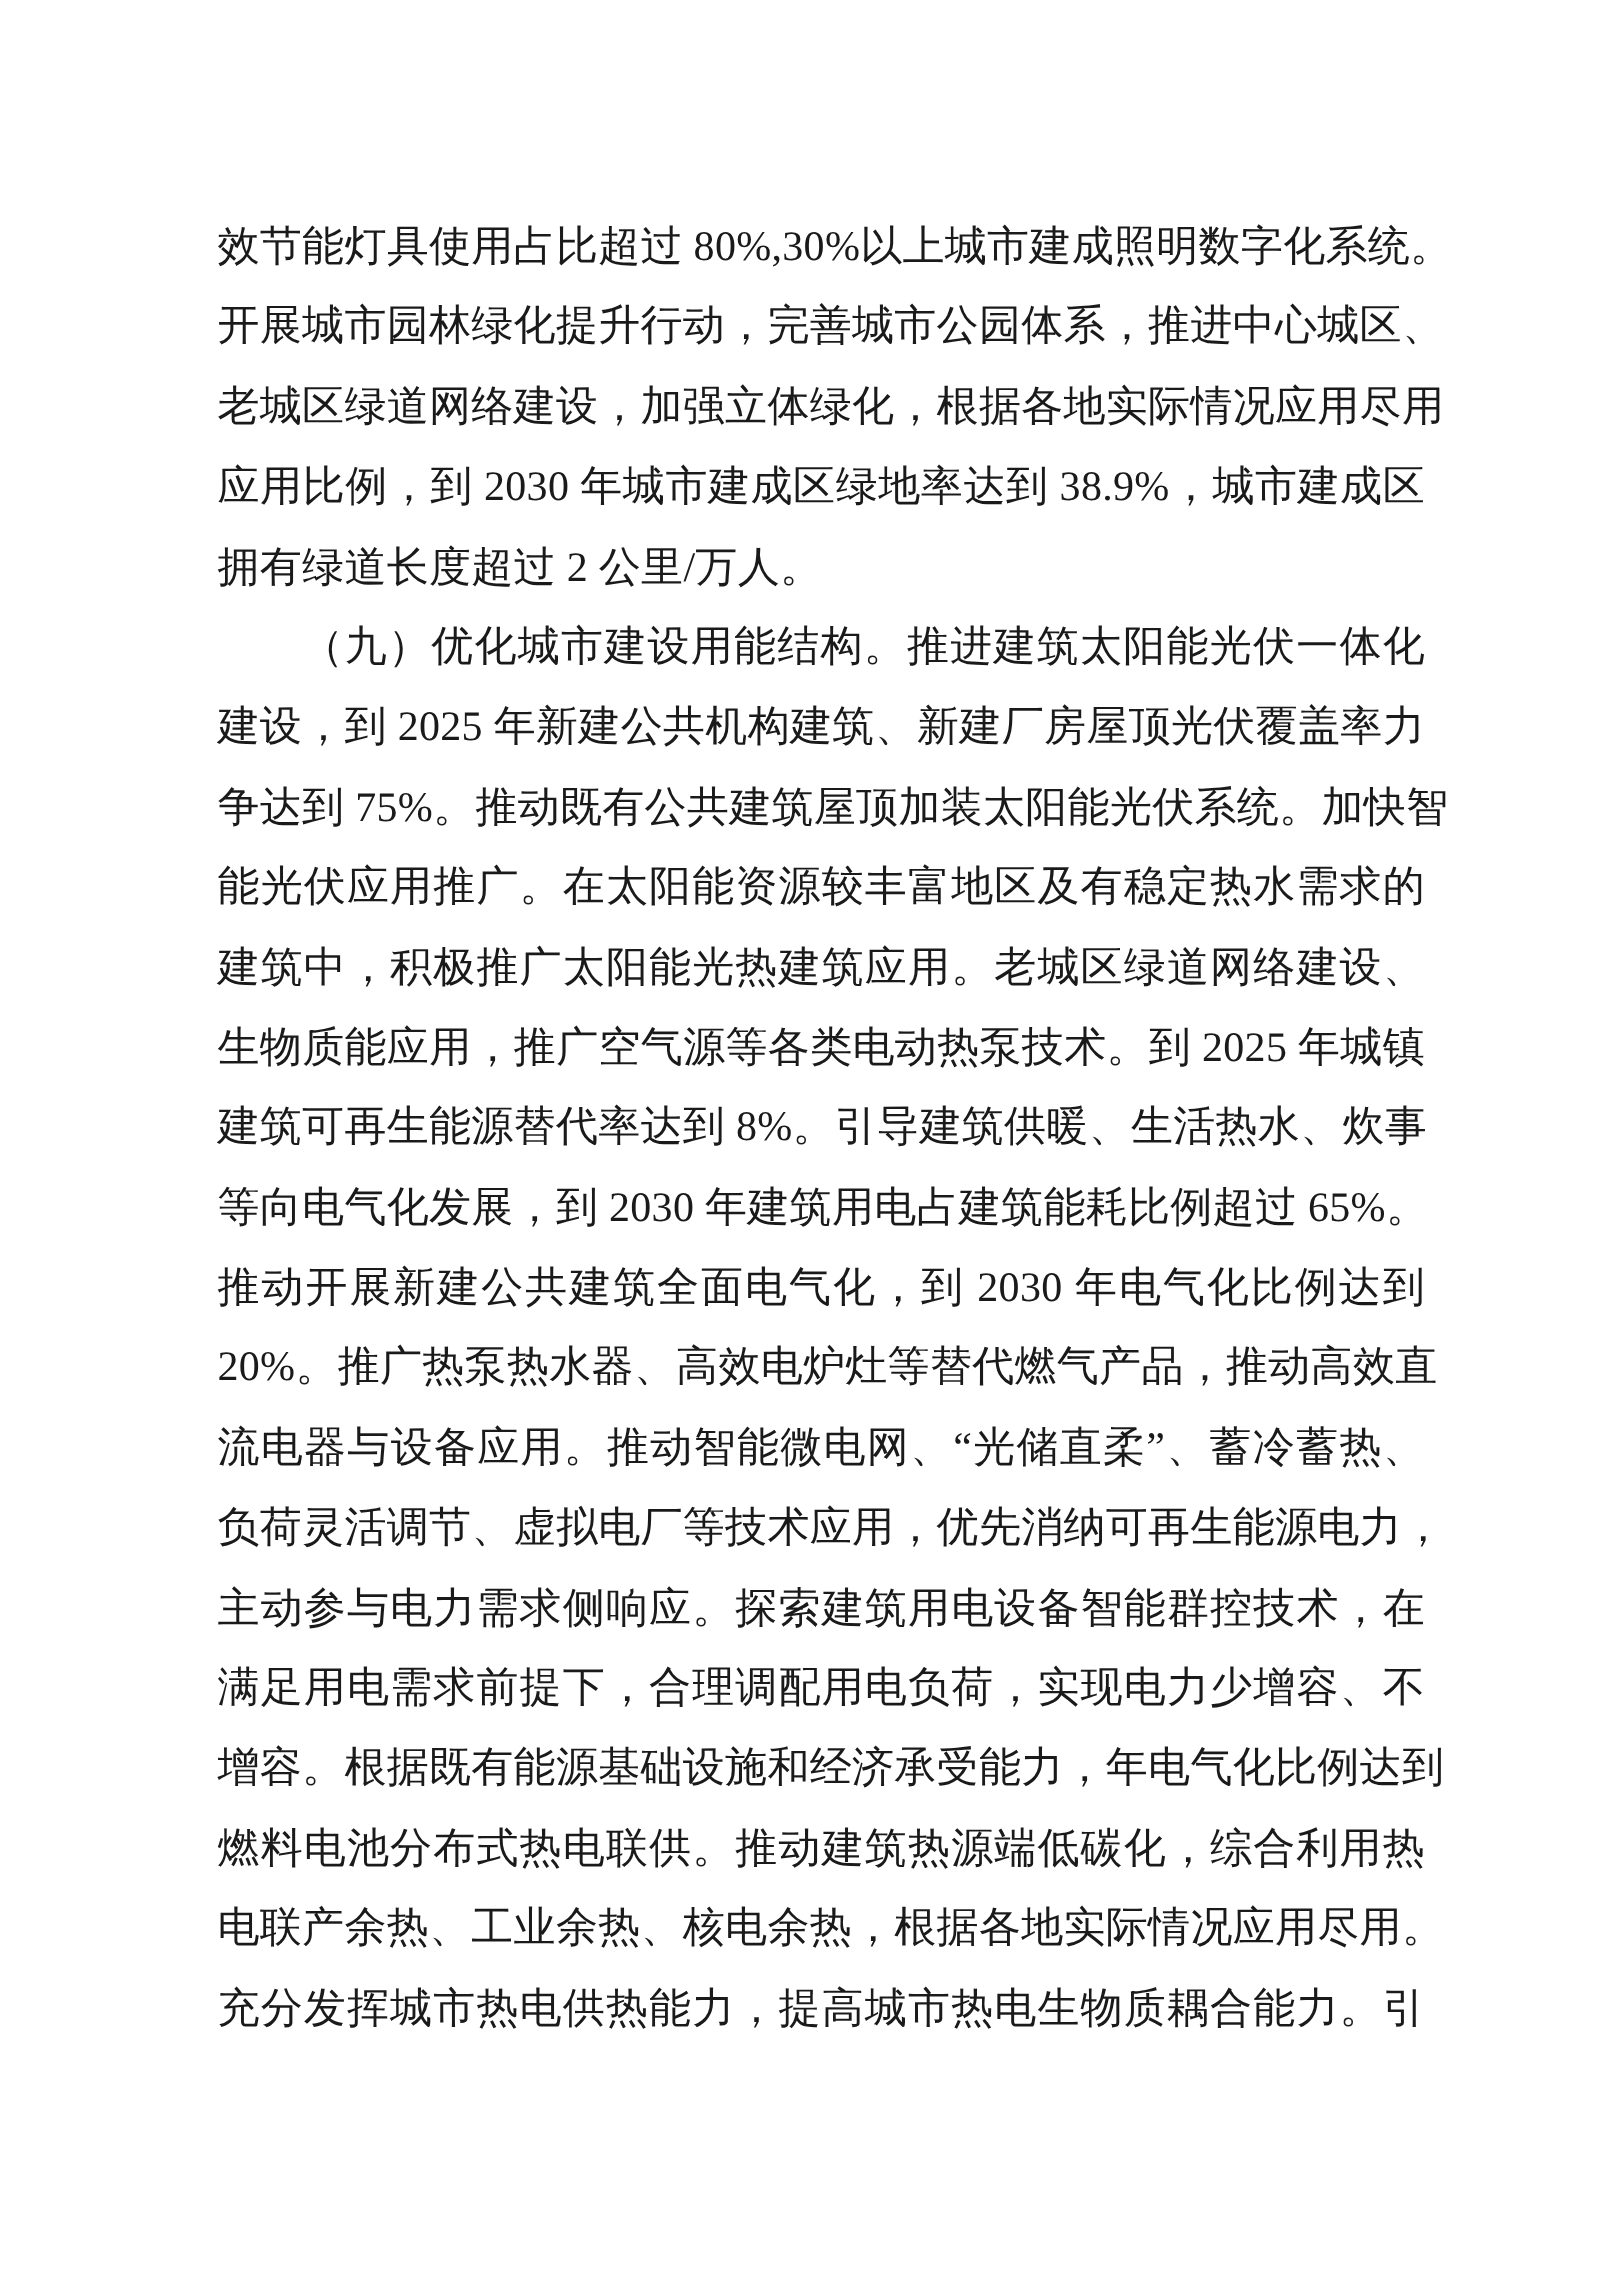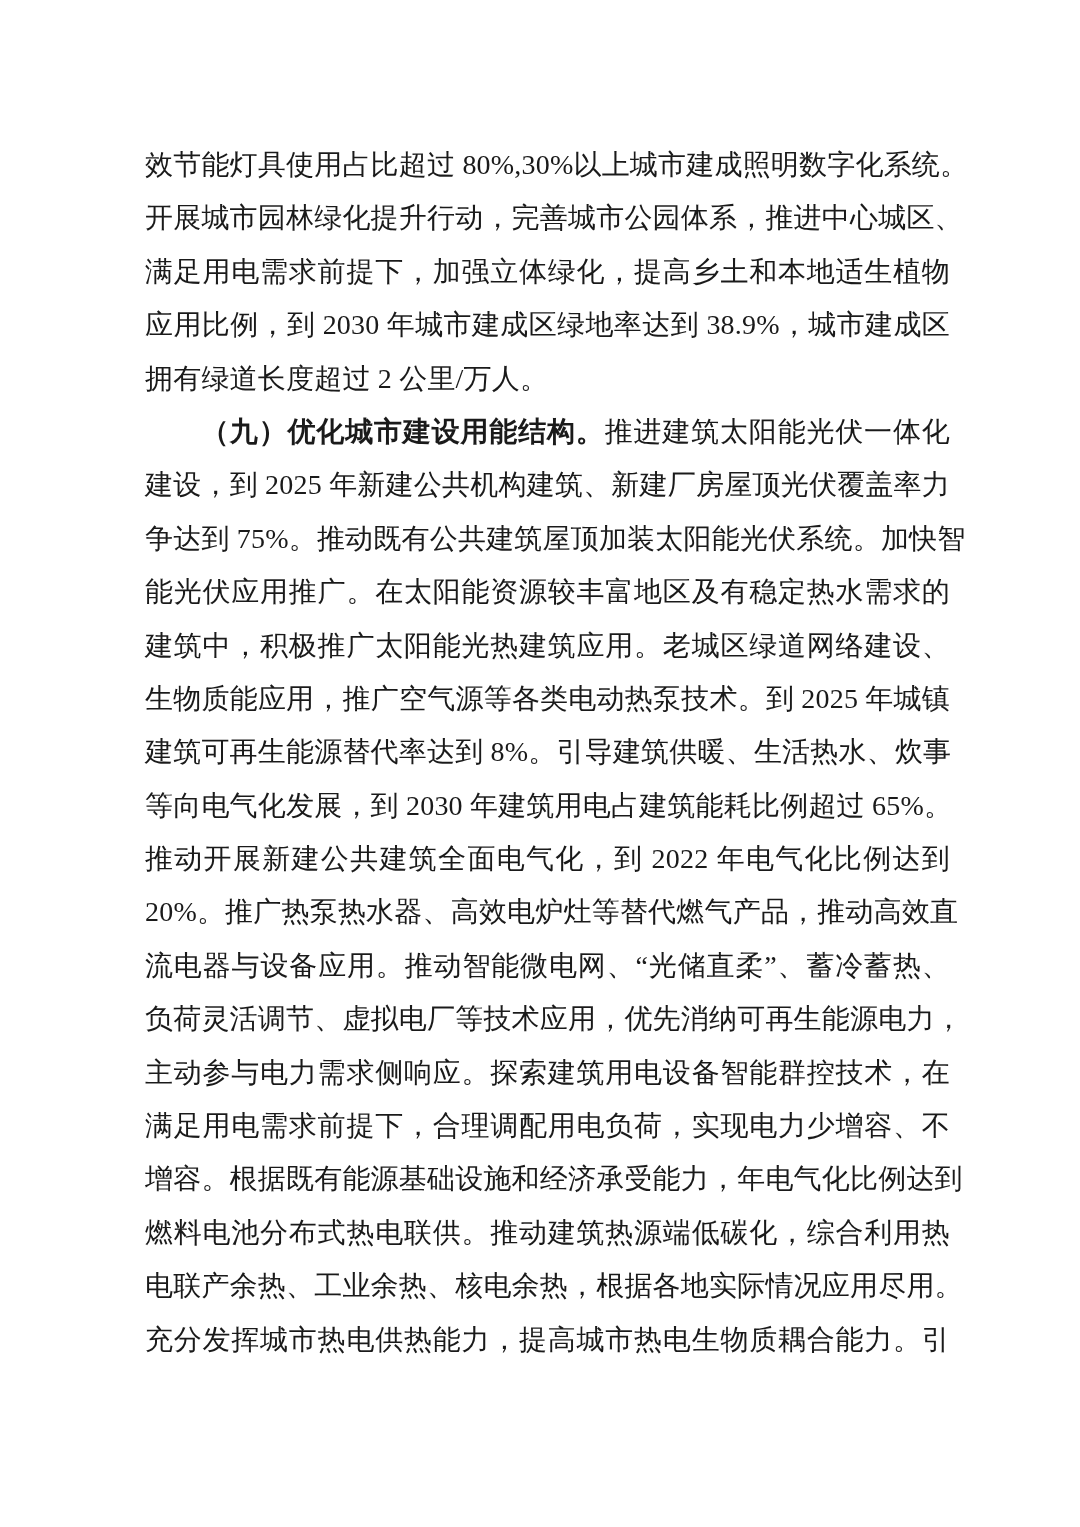--- a/index.html
+++ b/index.html
@@ -32,52 +32,52 @@
     white-space: nowrap;
     letter-spacing: 0.2px;
   }
   .line.para-end {
     text-align-last: left;
   }
   .line.indent {
     text-indent: 2em;
   }
   .bold-seg {
-    font-weight: 700;
+    font-weight: 400;
   }
   .footer {
     position: absolute;
     left: 197px;
     top: 1396px;
     font-size: 26px;
     line-height: 34px;
     letter-spacing: 2px;
     color: #1a1a1a;
   }
 </style>
 </head>
 <body>
 
 <div class="page">
 
   <div class="textblock">
     <div class="line">效节能灯具使用占比超过 80%,30%以上城市建成照明数字化系统。</div>
     <div class="line">开展城市园林绿化提升行动，完善城市公园体系，推进中心城区、</div>
-    <div class="line">满足用电需求前提下，加强立体绿化，提高乡土和本地适生植物</div>
+    <div class="line">老城区绿道网络建设，加强立体绿化，根据各地实际情况应用尽用</div>
     <div class="line">应用比例，到 2030 年城市建成区绿地率达到 38.9%，城市建成区</div>
     <div class="line para-end">拥有绿道长度超过 2 公里/万人。</div>
     <div class="line indent"><span class="bold-seg">（九）优化城市建设用能结构。</span><span>推进建筑太阳能光伏一体化</span></div>
     <div class="line">建设，到 2025 年新建公共机构建筑、新建厂房屋顶光伏覆盖率力</div>
     <div class="line">争达到 75%。推动既有公共建筑屋顶加装太阳能光伏系统。加快智</div>
     <div class="line">能光伏应用推广。在太阳能资源较丰富地区及有稳定热水需求的</div>
     <div class="line">建筑中，积极推广太阳能光热建筑应用。老城区绿道网络建设、</div>
     <div class="line">生物质能应用，推广空气源等各类电动热泵技术。到 2025 年城镇</div>
     <div class="line">建筑可再生能源替代率达到 8%。引导建筑供暖、生活热水、炊事</div>
     <div class="line">等向电气化发展，到 2030 年建筑用电占建筑能耗比例超过 65%。</div>
-    <div class="line">推动开展新建公共建筑全面电气化，到 2022 年电气化比例达到</div>
+    <div class="line">推动开展新建公共建筑全面电气化，到 2030 年电气化比例达到</div>
     <div class="line">20%。推广热泵热水器、高效电炉灶等替代燃气产品，推动高效直</div>
     <div class="line">流电器与设备应用。推动智能微电网、“光储直柔”、蓄冷蓄热、</div>
     <div class="line">负荷灵活调节、虚拟电厂等技术应用，优先消纳可再生能源电力，</div>
     <div class="line">主动参与电力需求侧响应。探索建筑用电设备智能群控技术，在</div>
     <div class="line">满足用电需求前提下，合理调配用电负荷，实现电力少增容、不</div>
     <div class="line">增容。根据既有能源基础设施和经济承受能力，年电气化比例达到</div>
     <div class="line">燃料电池分布式热电联供。推动建筑热源端低碳化，综合利用热</div>
     <div class="line">电联产余热、工业余热、核电余热，根据各地实际情况应用尽用。</div>
     <div class="line">充分发挥城市热电供热能力，提高城市热电生物质耦合能力。引</div>
   </div>

